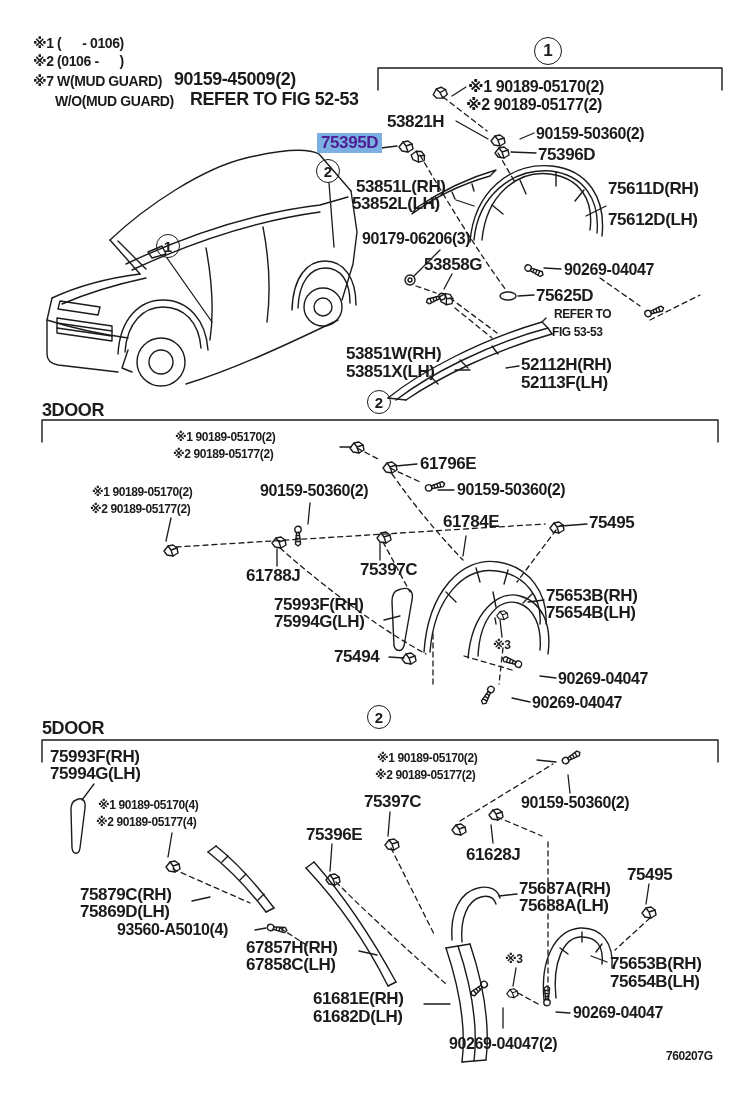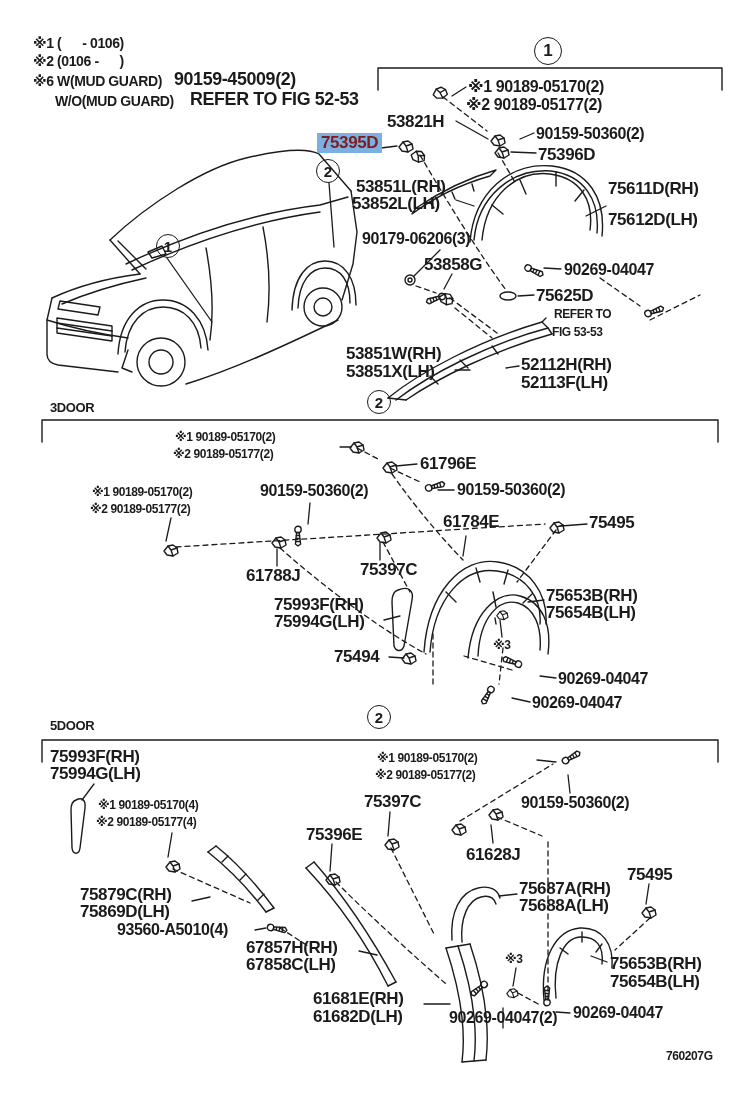--- a/index.html
+++ b/index.html
@@ -2,21 +2,21 @@
 <html><head>
 <meta charset="utf-8">
 <style>
   html,body{margin:0;padding:0;background:#ffffff;}
   #stage{position:relative;width:756px;height:1108px;background:#ffffff;overflow:hidden;
          font-family:"Liberation Sans","DejaVu Sans",sans-serif;color:#1b1b1b;}
   #art{position:absolute;left:0;top:0;}
   .lbl{position:absolute;font-weight:bold;white-space:pre;line-height:1.0;
        letter-spacing:-0.4px;transform-origin:left top;}
   .t19{font-size:19px;} .t17{font-size:17px;} .t16{font-size:16px;}
-  .t15{font-size:12px;} .t14{font-size:14px;text-align:center;} .t13{font-size:13px;margin-left:8px;}
+  .t15{font-size:12px;} .t14{font-size:14px;text-align:center;} .t13{font-size:18px;}
   .cond{transform:scaleX(0.94);}
   .hl{padding:1px 4px 2px 4px;}
   .circ{position:absolute;width:22px;height:22px;border:1.8px solid #1b1b1b;border-radius:50%;
         font-weight:bold;font-size:15px;display:flex;align-items:center;justify-content:center;}
   .circ.big{width:26px;height:26px;font-size:17px;}
 </style>
 </head>
 <body>
 
 <div id="stage" style="color: rgb(27, 27, 27);">
@@ -186,29 +186,29 @@
 </svg>
 
 <div class="circ big" style="left:534px;top:37px">1</div>
 <div class="circ" style="left:156px;top:234px">1</div>
 <div class="circ" style="left:316px;top:159px">2</div>
 <div class="circ" style="left:367px;top:390px">2</div>
 <div class="circ" style="left:367px;top:705px">2</div>
 
 <div class="lbl t14" style="left:33px;top:36px">※1 (      - 0106)</div>
 <div class="lbl t14" style="left:33px;top:54px">※2 (0106 -      )</div>
-<div class="lbl t14" style="left:33px;top:74px">※6 W(MUD GUARD)</div>
+<div class="lbl t14" style="left:33px;top:74px">※7 W(MUD GUARD)</div>
 <div class="lbl t19 cond" style="left:174px;top:69px">90159-45009(2)</div>
 <div class="lbl t14" style="left:55px;top:94px">W/O(MUD GUARD)</div>
 <div class="lbl t19 cond" style="left:190px;top:89px">REFER TO FIG 52-53</div>
 
 <div class="lbl t16" style="left:468px;top:79px">※1 90189-05170(2)</div>
 <div class="lbl t16" style="left:466px;top:97px">※2 90189-05177(2)</div>
 <div class="lbl t17" style="left:387px;top:113px">53821H</div>
-<div class="lbl t17 hl" style="left: 317px; top: 133px; background: rgb(124, 176, 226); color: #7f1d1d;">75395D</div>
+<div class="lbl t17 hl" style="left: 317px; top: 133px; background: rgb(124, 176, 226); color: #4c1d95;">75395D</div>
 <div class="lbl t16" style="left:536px;top:126px">90159-50360(2)</div>
 <div class="lbl t17" style="left:538px;top:146px">75396D</div>
 <div class="lbl t17" style="left:356px;top:178px">53851L(RH)</div>
 <div class="lbl t17" style="left:352px;top:195px">53852L(LH)</div>
 <div class="lbl t17" style="left:608px;top:180px">75611D(RH)</div>
 <div class="lbl t17" style="left:608px;top:211px">75612D(LH)</div>
 <div class="lbl t16" style="left:362px;top:231px">90179-06206(3)</div>
 <div class="lbl t17" style="left:424px;top:256px">53858G</div>
 <div class="lbl t16" style="left:564px;top:262px">90269-04047</div>
 <div class="lbl t17" style="left:536px;top:287px">75625D</div>
@@ -258,17 +258,17 @@
 <div class="lbl t17" style="left:80px;top:903px">75869D(LH)</div>
 <div class="lbl t16" style="left:117px;top:922px">93560-A5010(4)</div>
 <div class="lbl t17" style="left:246px;top:939px">67857H(RH)</div>
 <div class="lbl t17" style="left:246px;top:956px">67858C(LH)</div>
 <div class="lbl t15" style="left:505px;top:953px">※3</div>
 <div class="lbl t17" style="left:610px;top:955px">75653B(RH)</div>
 <div class="lbl t17" style="left:610px;top:973px">75654B(LH)</div>
 <div class="lbl t17" style="left:313px;top:990px">61681E(RH)</div>
 <div class="lbl t17" style="left:313px;top:1008px">61682D(LH)</div>
 <div class="lbl t16" style="left:573px;top:1005px">90269-04047</div>
-<div class="lbl t16" style="left:449px;top:1010px">90269-04047(2)</div>
+<div class="lbl t16" style="left:449px;top:1036px">90269-04047(2)</div>
 
 <div class="lbl t15" style="left:666px;top:1050px">760207G</div>
 
 </div>
 
 </body></html>

